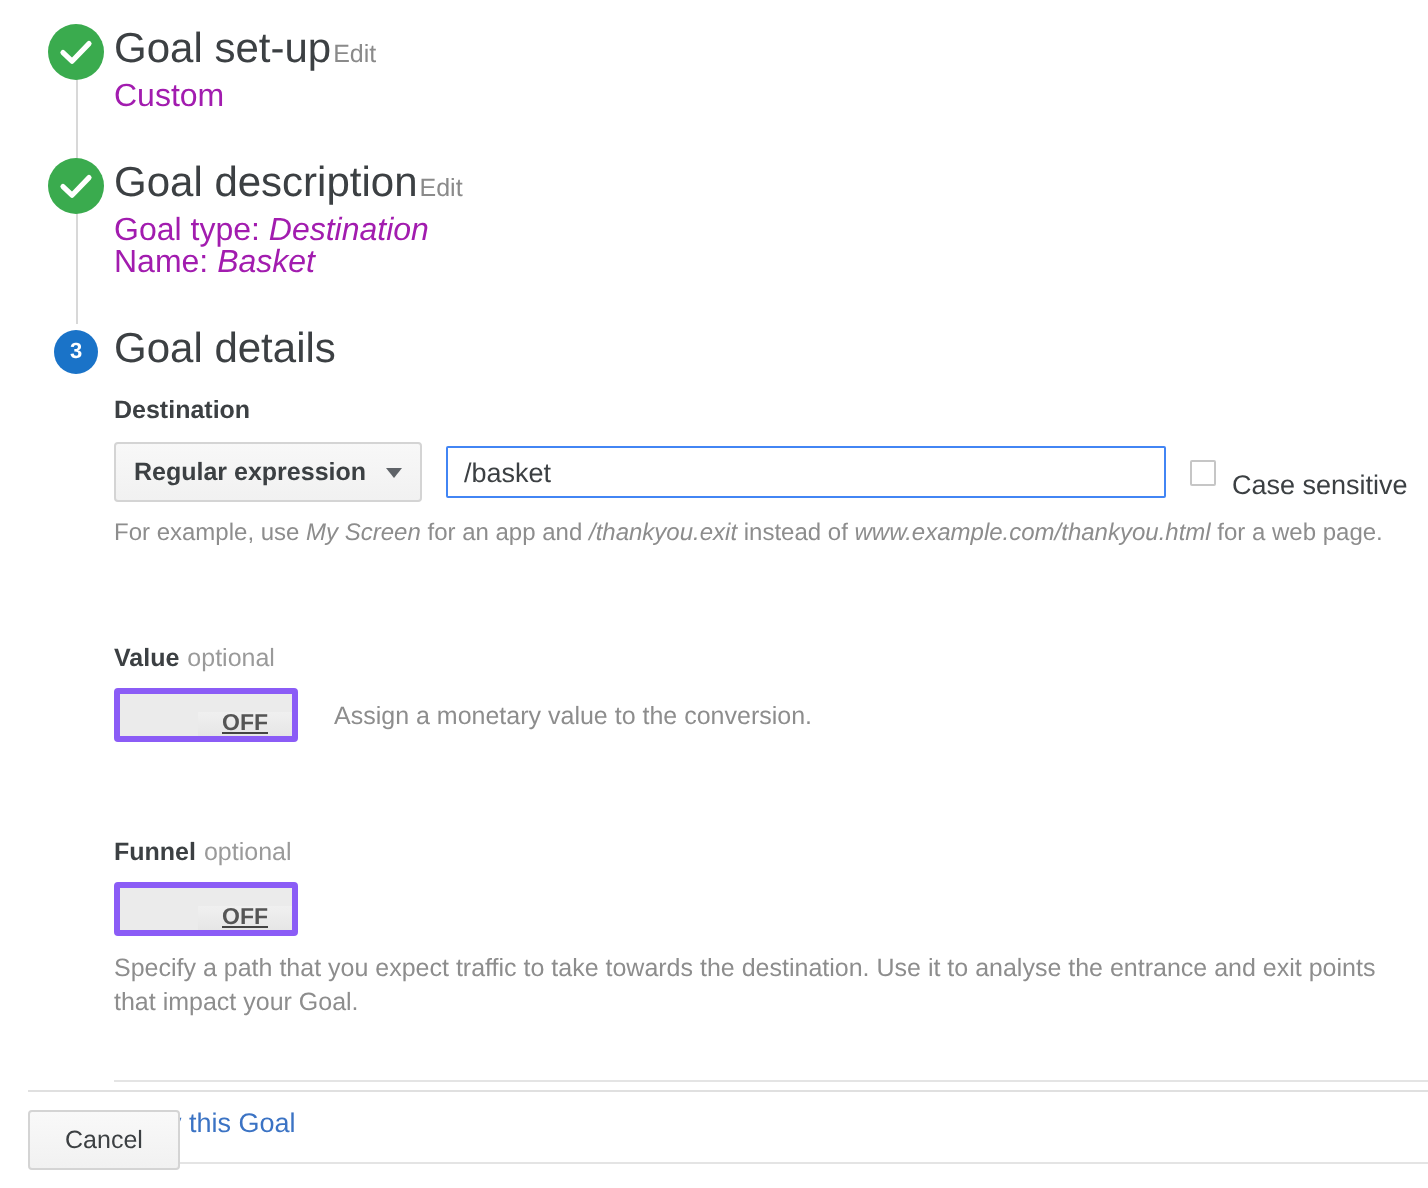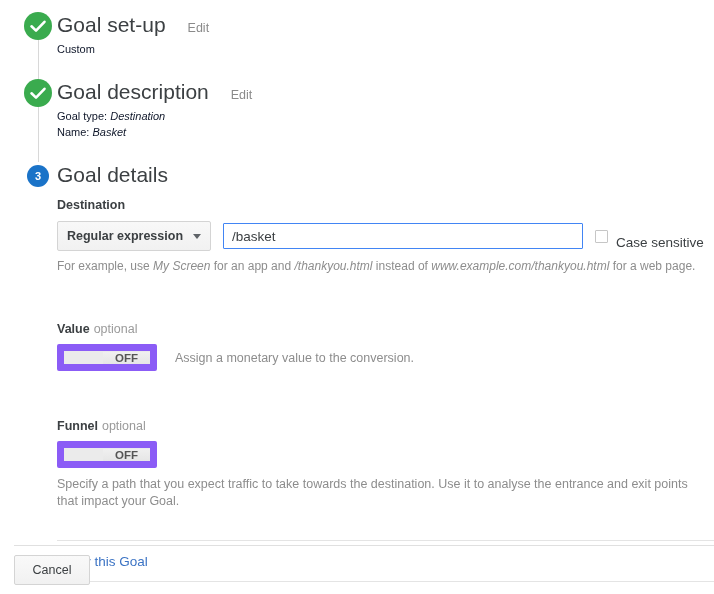--- a/index.html
+++ b/index.html
@@ -63,36 +63,36 @@
     color: #ffffff;
     font-size: 11px;
     line-height: 22px;
     text-align: center;
     font-weight: bold;
   }
 
   .step-head {
     display: flex;
     align-items: baseline;
-    gap: 22px;
+    gap: 1px;
   }
   .step-title {
     font-size: 21px;
     font-weight: normal;
     color: #3c4043;
     line-height: 26px;
   }
   .edit-link {
     font-size: 12.5px;
     color: #8a8a8a;
     cursor: pointer;
   }
   .step-sub {
-    font-size: 11px;
-    color: #0f172a;
+    font-size: 16px;
+    color: #a21caf;
     line-height: 16px;
     margin-top: 3px;
   }
   .step-sub em {
     font-style: italic;
   }
 
   .step-goalsetup { margin-bottom: 22px; }
   .step-goaldesc  { margin-bottom: 22px; }
 
@@ -192,26 +192,27 @@
     margin-left: 4px;
   }
   .toggle-row {
     display: flex;
     align-items: center;
   }
   .toggle {
     display: inline-flex;
     align-items: flex-end;
     height: 27px;
-    border: 7px solid #8b5cf6;
+    border: 3px solid #8b5cf6;
     border-radius: 2px;
     overflow: hidden;
     cursor: pointer;
     box-sizing: border-box;
     background: #ebebeb;
+    text-decoration: underline;
   }
   .toggle .knob {
     width: 38px;
     background: linear-gradient(#fdfdfd, #f3f3f3);
     border-right: 1px solid #cccccc;
   }
   .toggle .state {
     width: 47px;
     display: flex;
     align-items: center;
@@ -366,21 +367,21 @@
         <span>Regular expression</span>
         <span class="caret"></span>
       </div>
       <input class="dest-input" type="text" autofocus="" value="/basket" style="">
       <div class="case-wrap">
         <span class="checkbox"></span>
         <span class="case-label">Case sensitive</span>
       </div>
     </div>
 
-    <div class="help-text"><span>For example, use </span><em>My Screen</em><span> for an app and </span><em>/thankyou.html</em><span> instead of </span><em>www.example.com/thankyou.html</em><span> for a web page.</span></div>
+    <div class="help-text"><span>For example, use </span><em>My Screen</em><span> for an app and </span><em>/thankyou.exit</em><span> instead of </span><em>www.example.com/thankyou.html</em><span> for a web page.</span></div>
 
     <div class="opt-section">
       <div class="opt-head">
         <b>Value</b><span class="optional">optional</span>
       </div>
       <div class="toggle-row">
         <div class="toggle">
           <div class="knob"></div>
           <div class="state">OFF</div>
         </div>

